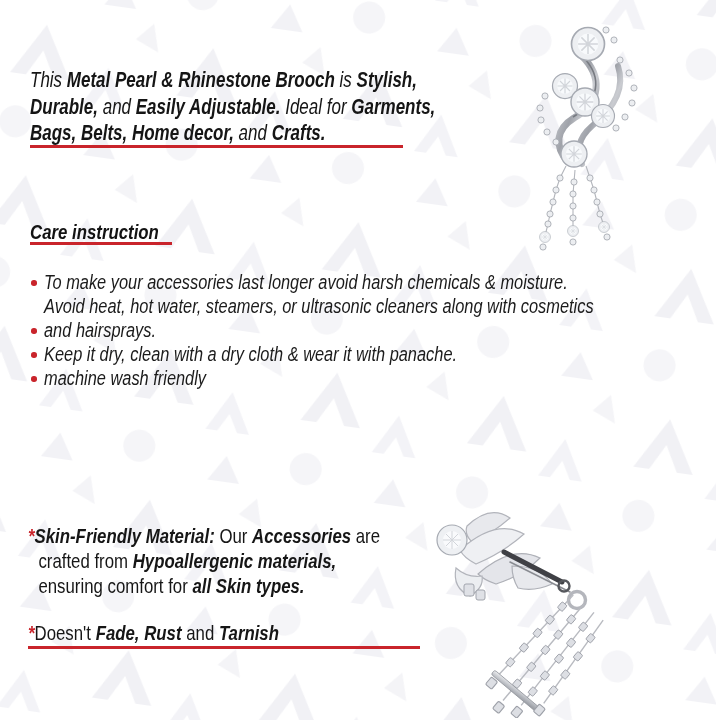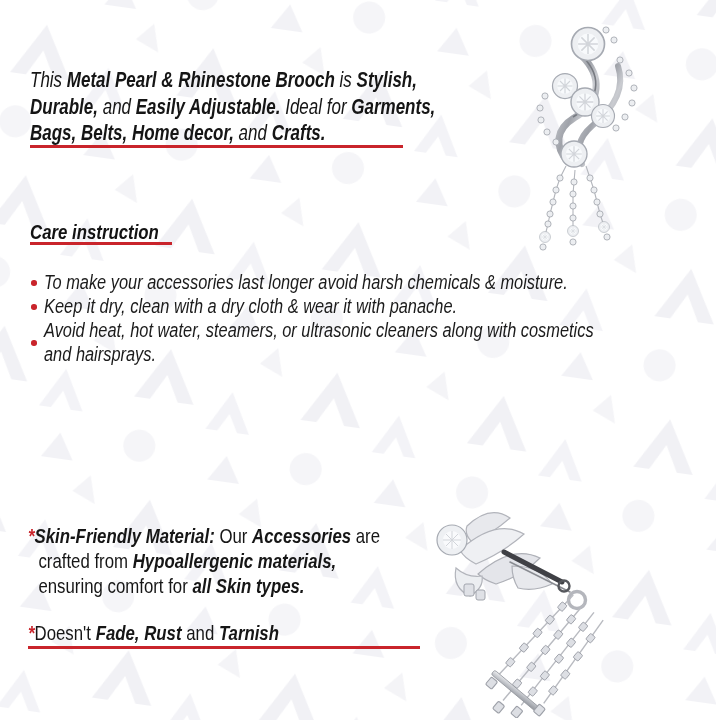--- a/index.html
+++ b/index.html
@@ -18,21 +18,21 @@
          color:#151515;transform:scaleX(.79);transform-origin:0 0;white-space:nowrap}
   .redline{position:absolute;height:2.5px;background:#c9242b}
   #ul-intro{left:30px;top:145px;width:373px}
   #ul-care{left:30px;top:242px;width:142px}
   #ul-footer{left:28px;top:646px;width:392px}
 
   .care-h{position:absolute;left:30px;top:220px;font-size:21px;font-weight:bold;font-style:italic;
           color:#131313;transform:scaleX(.8);transform-origin:0 0;white-space:nowrap}
 
   .bullets{position:absolute;left:30px;top:270px;color:#1b1b1b}
-  .bitem{display:flex;align-items:center}
+  .bitem{display:flex;align-items:flex-end}
   .dot{flex:0 0 14px;width:14px;height:24px;position:relative}
   .dot::after{content:"";position:absolute;left:1px;top:10px;width:5.5px;height:5.5px;
               border-radius:50%;background:#c9242b}
   .btext{font-size:19.5px;line-height:24px;font-style:italic;
          transform:scaleX(.84);transform-origin:0 0;white-space:nowrap}
 
   .skin{position:absolute;left:28px;top:523px;font-size:21px;line-height:25px;color:#161616;
         transform:scaleX(.8);transform-origin:0 0;white-space:nowrap}
   .skin .cont{padding-left:13px}
 
@@ -79,28 +79,34 @@
   <div class="bullets">
     <div class="bitem">
       <span class="dot"></span>
       <div class="btext">
         <div>To make your accessories last longer avoid harsh chemicals &amp; moisture.</div>
       </div>
     </div>
     <div class="bitem">
       <span class="dot"></span>
       <div class="btext">
-        <div>Keep it dry, clean with a dry cloth &amp; wear it with panache.</div>
-      </div>
-    </div>
-    <div class="bitem">
-      <span class="dot"></span>
-      <div class="btext">
         <div>Avoid heat, hot water, steamers, or ultrasonic cleaners along with cosmetics</div>
         <div>and hairsprays.</div>
+      </div>
+    </div>
+    <div class="bitem">
+      <span class="dot"></span>
+      <div class="btext">
+        <div>Keep it dry, clean with a dry cloth &amp; wear it with panache.</div>
+      </div>
+    </div>
+    <div class="bitem">
+      <span class="dot"></span>
+      <div class="btext">
+        <div>machine wash friendly</div>
       </div>
     </div>
   </div>
 
   <div class="skin">
     <div>
       <span class="rb">*</span><span class="bi">Skin-Friendly Material: </span><span class="u">Our </span><span class="bi">Accessories</span><span class="u"> are</span>
     </div>
     <div class="cont">
       <span class="u">crafted from </span><span class="bi">Hypoallergenic materials,</span>

